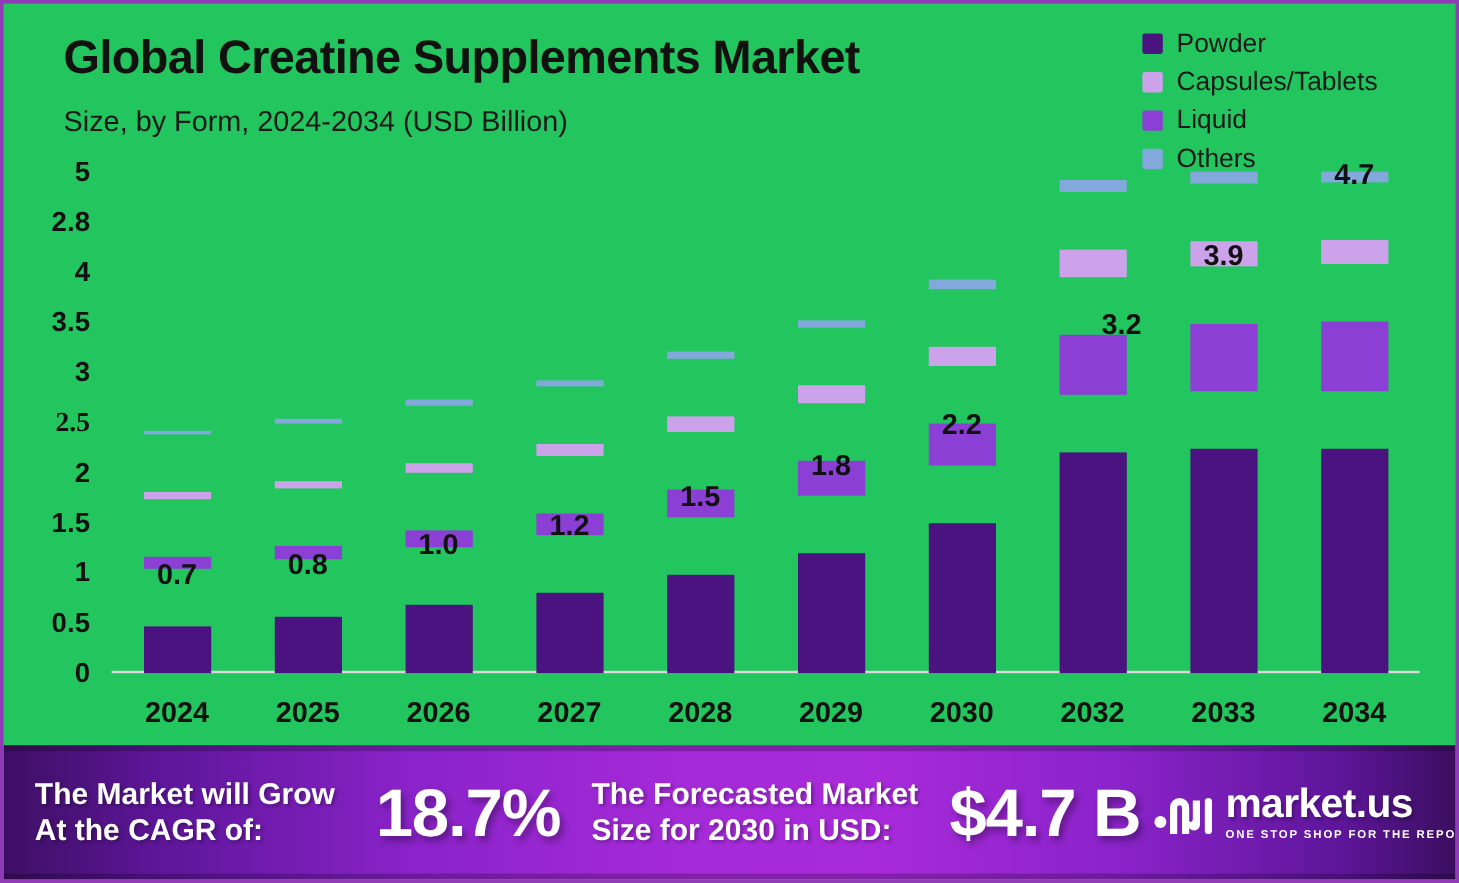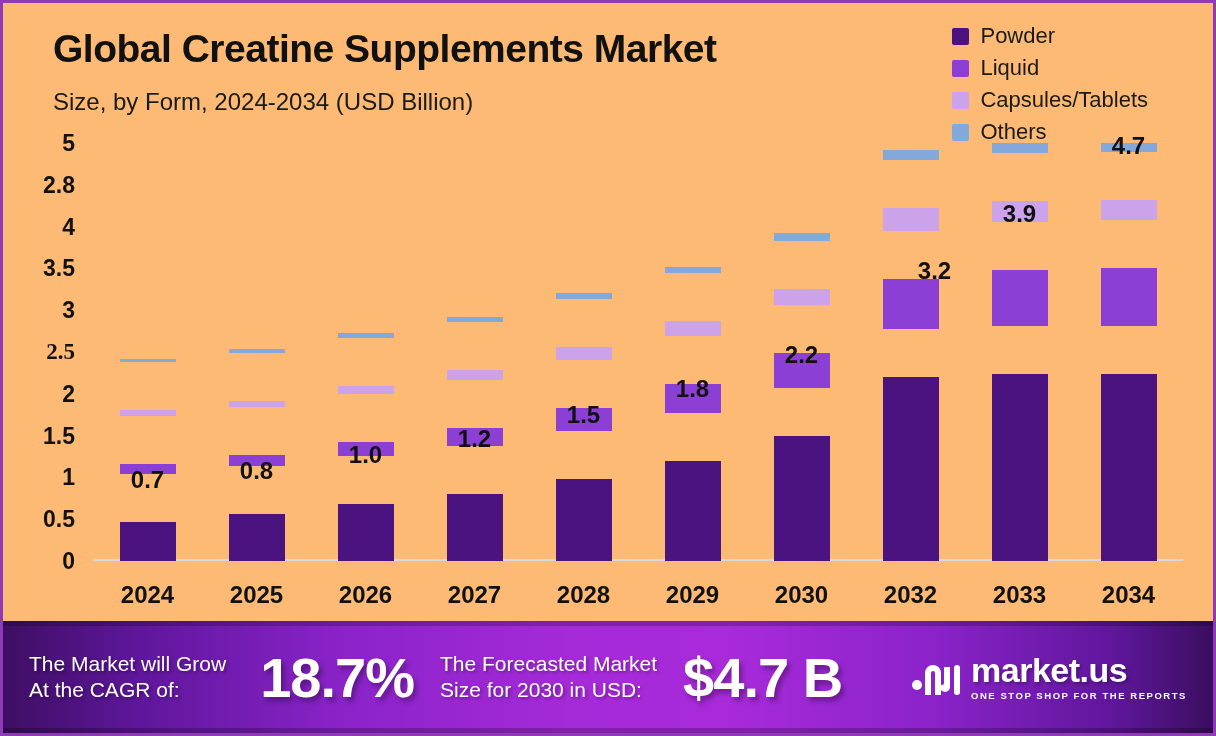--- a/index.html
+++ b/index.html
@@ -5,21 +5,21 @@
   * { box-sizing: border-box; margin: 0; padding: 0; }
   html, body {
     width: 1216px; height: 736px;
     background: #ffffff;
     font-family: "Liberation Sans", sans-serif;
     overflow: hidden;
   }
   #root {
     position: relative;
     width: 1216px; height: 736px;
-    background: #fdba74;
+    background: #22c55e;
     border: 3px solid #8E3BB5;
     overflow: hidden;
   }
 
   
   .title {
     position: absolute; left: 50px; top: 24px;
     font-size: 39px; font-weight: 700; color: #111111;
     letter-spacing: -0.5px; white-space: nowrap;
   }
@@ -93,21 +93,21 @@
     overflow: hidden;
   }
   .banner::before, .banner::after {
     content: ""; position: absolute; left: 0; right: 0; height: 5px;
     background: rgba(0,0,0,0.22);
   }
   .banner::before { top: 0; }
   .banner::after { bottom: 0; }
 
   .banner-text {
-    color: #ffffff; font-weight: 400; font-size: 21px;
+    color: #ffffff; font-weight: 700; font-size: 25px;
     line-height: 1.22; white-space: nowrap;
     text-shadow: 2px 2px 3px rgba(0,0,0,0.30);
   }
   .banner-big {
     color: #ffffff; font-weight: 700; font-size: 56px;
     letter-spacing: -1px; white-space: nowrap;
     text-shadow: 3px 4px 5px rgba(0,0,0,0.32);
   }
   .sp-1 { width: 34px; flex: 0 0 auto; }
   .sp-2 { width: 26px; flex: 0 0 auto; }
@@ -136,26 +136,26 @@
 
   <div class="title">Global Creatine Supplements Market</div>
   <div class="subtitle">Size, by Form, 2024-2034 (USD Billion)</div>
 
   <div class="legend" id="legend">
       <div class="legend-item">
         <span class="legend-swatch" style="background: rgb(75, 19, 128);"></span>
         <span class="legend-label">Powder</span>
       </div>
       <div class="legend-item">
+        <span class="legend-swatch" style="background: rgb(204, 163, 235);"></span>
+        <span class="legend-label">Capsules/Tablets</span>
+      </div>
+      <div class="legend-item">
         <span class="legend-swatch" style="background: rgb(139, 63, 212);"></span>
         <span class="legend-label">Liquid</span>
-      </div>
-      <div class="legend-item">
-        <span class="legend-swatch" style="background: rgb(204, 163, 235);"></span>
-        <span class="legend-label">Capsules/Tablets</span>
       </div>
       <div class="legend-item">
         <span class="legend-swatch" style="background: rgb(131, 169, 220);"></span>
         <span class="legend-label">Others</span>
       </div>
     </div>
 
   <div class="plot">
     <div class="axis-line"></div>
     <div id="yticks">

